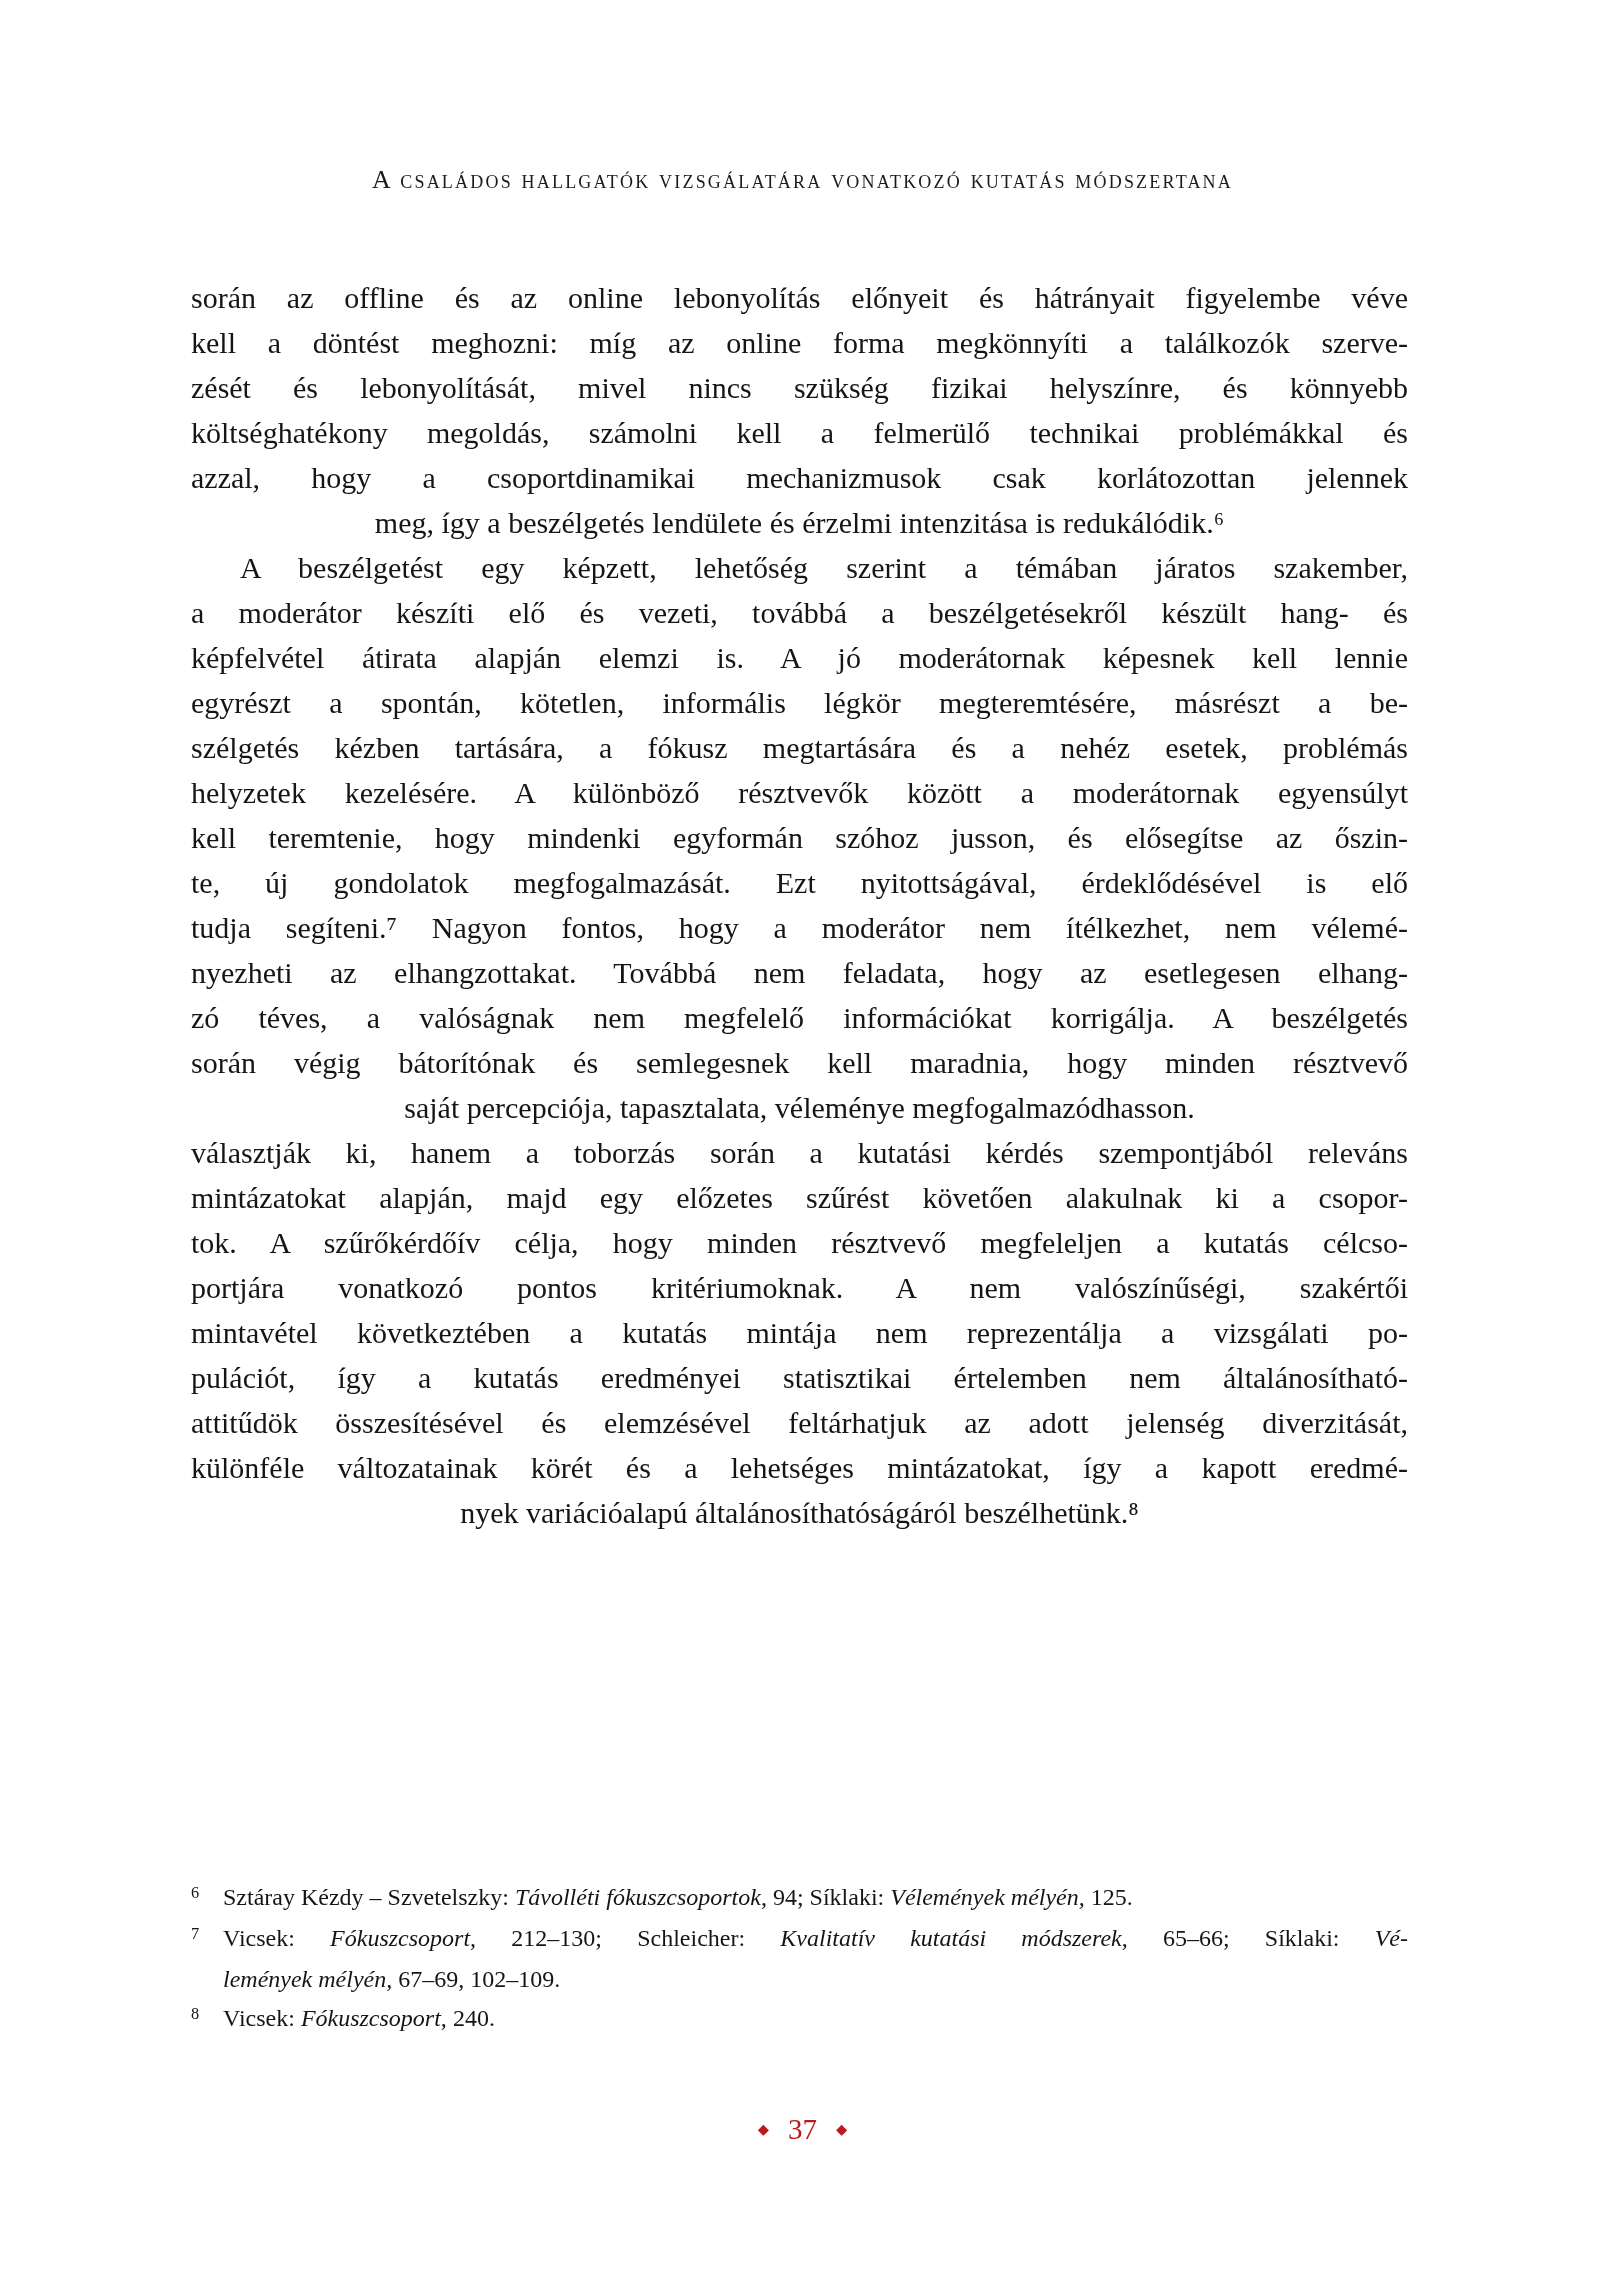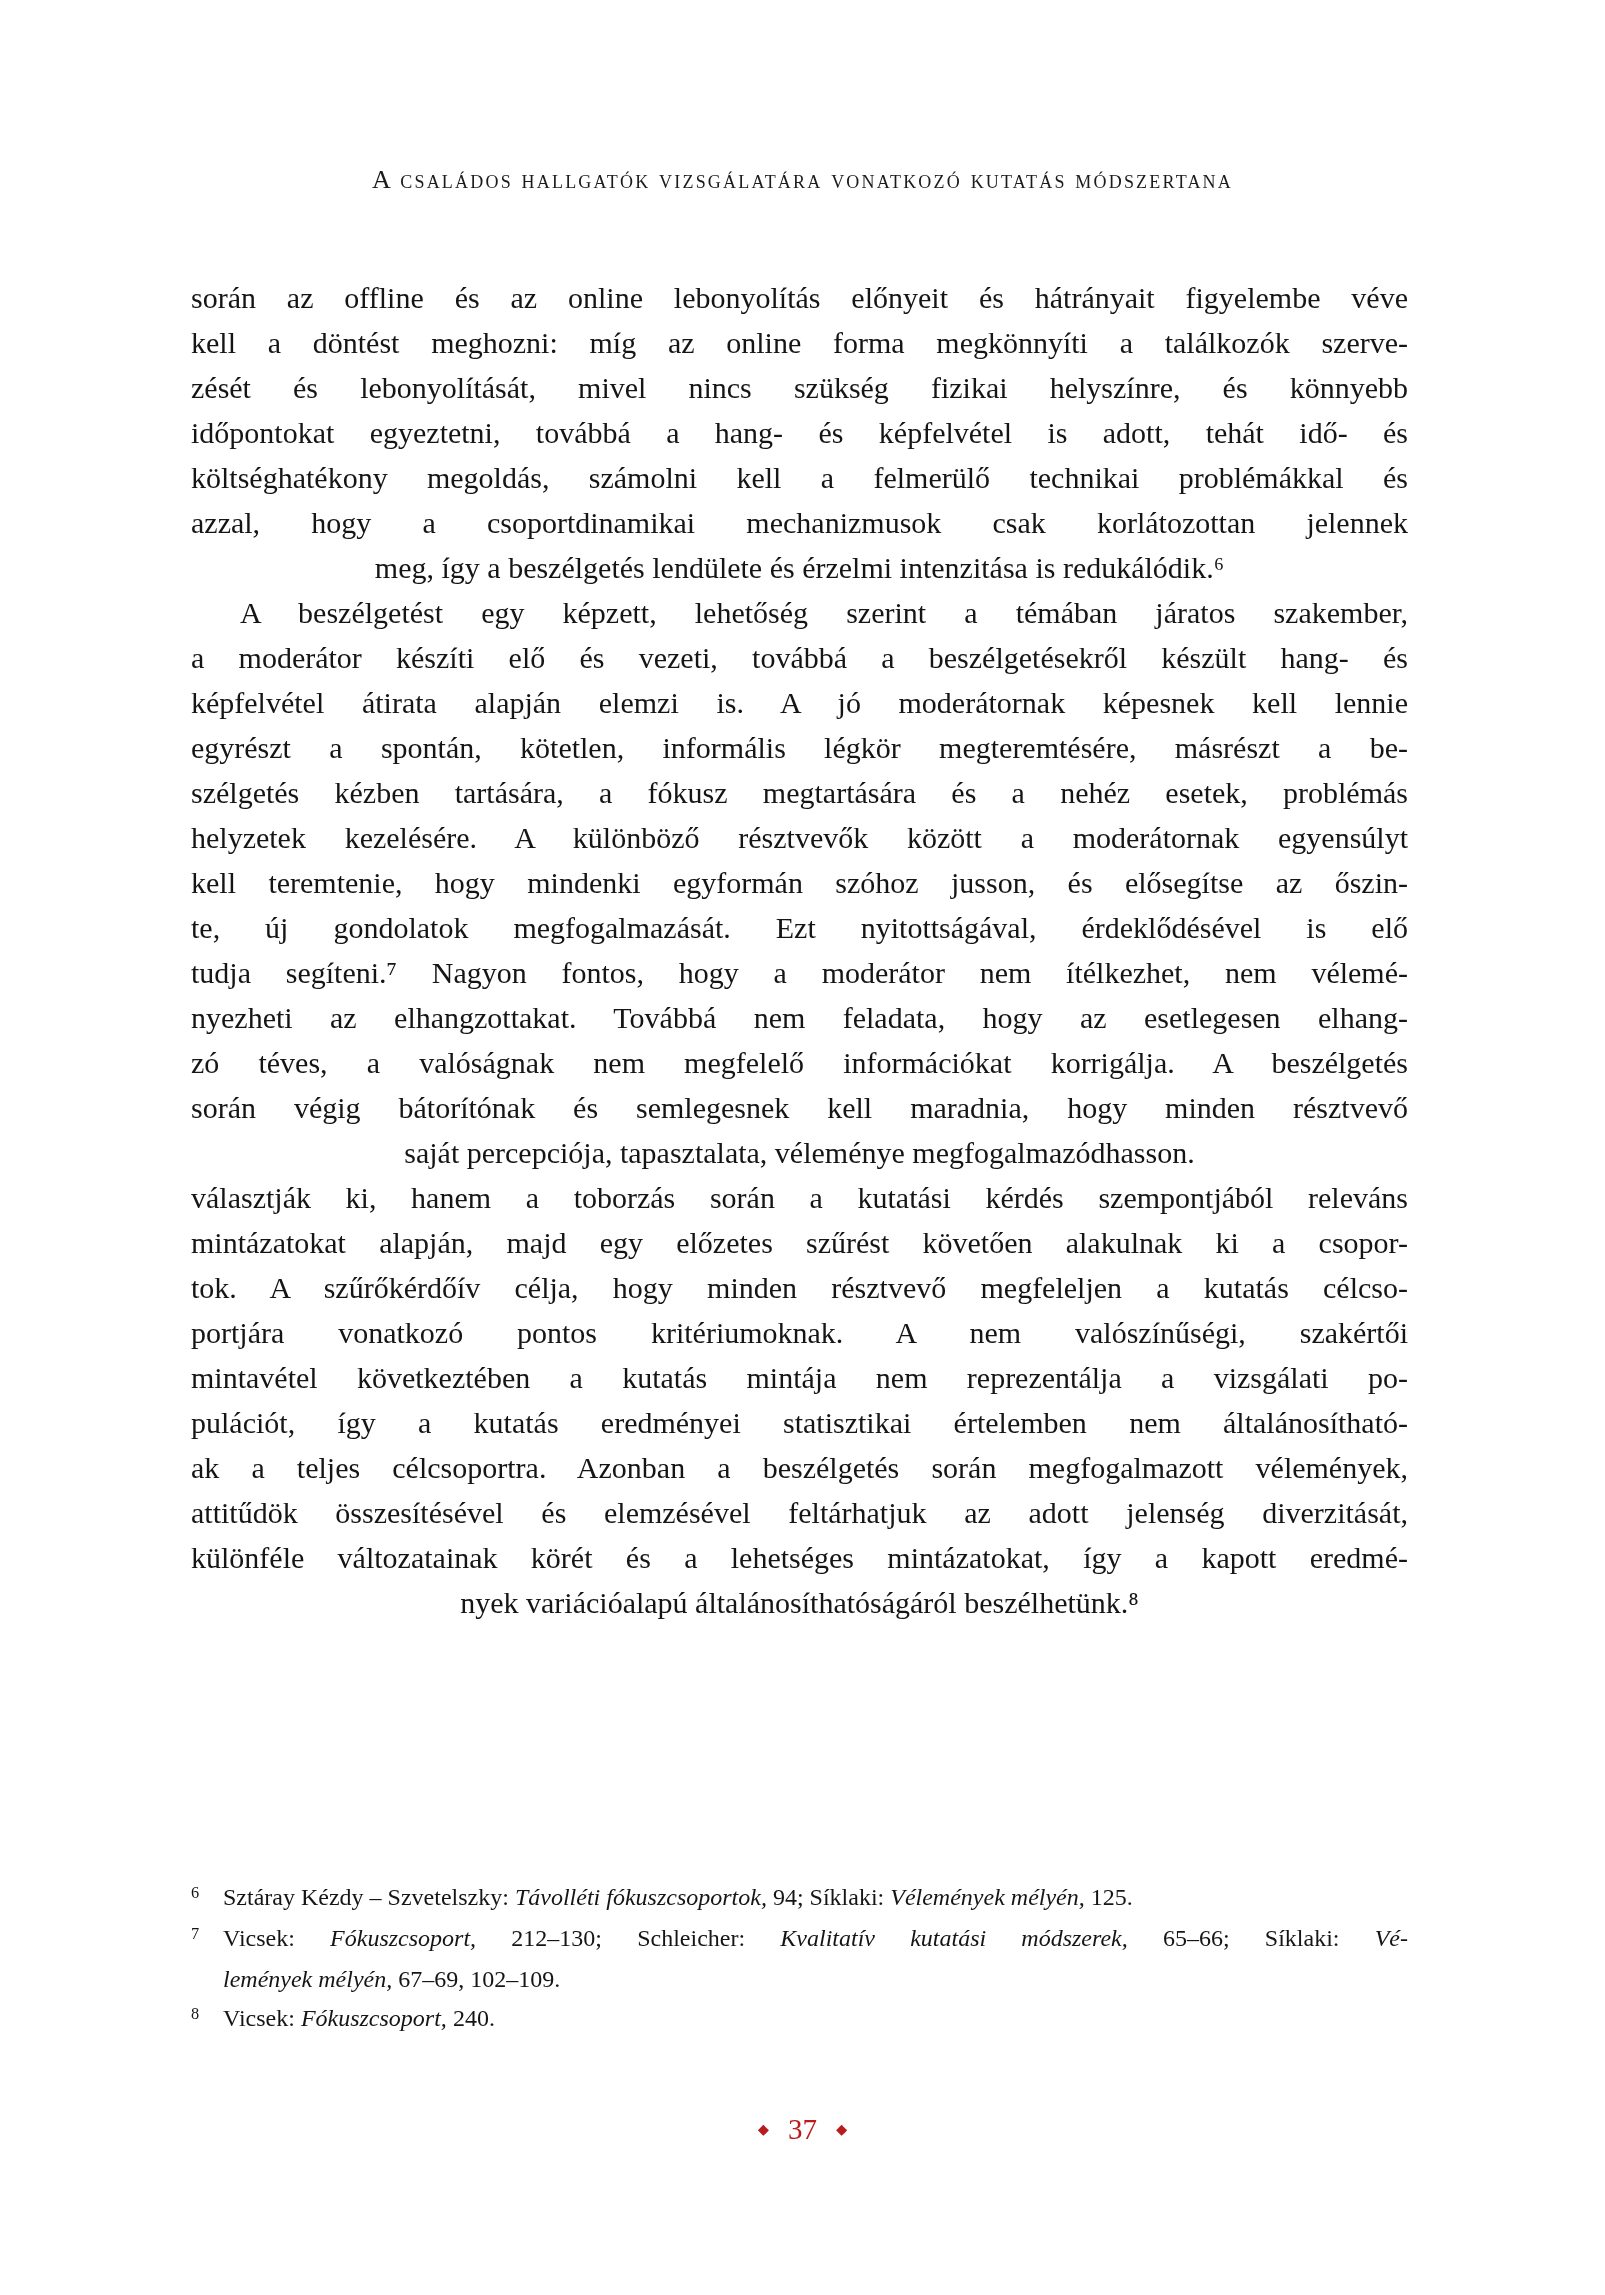--- a/index.html
+++ b/index.html
@@ -74,21 +74,20 @@
 </head>
 <body>
 
 <div class="page-header">A családos hallgatók vizsgálatára vonatkozó kutatás módszertana</div>
 
 <div class="body-text">
     <div class="para">
       <div class="line j">során az offline és az online lebonyolítás előnyeit és hátrányait figyelembe véve</div>
       <div class="line j">kell a döntést meghozni: míg az online forma megkönnyíti a találkozók szerve-</div>
       <div class="line j">zését és lebonyolítását, mivel nincs szükség fizikai helyszínre, és könnyebb</div>
-      <div class="line j">időpontokat egyeztetni, továbbá a hang- és képfelvétel is adott, tehát idő- és</div>
       <div class="line j">költséghatékony megoldás, számolni kell a felmerülő technikai problémákkal és</div>
       <div class="line j">azzal, hogy a csoportdinamikai mechanizmusok csak korlátozottan jelennek</div>
       <div class="line">meg, így a beszélgetés lendülete és érzelmi intenzitása is redukálódik.⁶</div>
     </div>
     <div class="para">
       <div class="line j indent">A beszélgetést egy képzett, lehetőség szerint a témában járatos szakember,</div>
       <div class="line j">a moderátor készíti elő és vezeti, továbbá a beszélgetésekről készült hang- és</div>
       <div class="line j">képfelvétel átirata alapján elemzi is. A jó moderátornak képesnek kell lennie</div>
       <div class="line j">egyrészt a spontán, kötetlen, informális légkör megteremtésére, másrészt a be-</div>
       <div class="line j">szélgetés kézben tartására, a fókusz megtartására és a nehéz esetek, problémás</div>
@@ -101,21 +100,20 @@
       <div class="line j">során végig bátorítónak és semlegesnek kell maradnia, hogy minden résztvevő</div>
       <div class="line">saját percepciója, tapasztalata, véleménye megfogalmazódhasson.</div>
     </div>
     <div class="para">
       <div class="line j">választják ki, hanem a toborzás során a kutatási kérdés szempontjából releváns</div>
       <div class="line j">mintázatokat alapján, majd egy előzetes szűrést követően alakulnak ki a csopor-</div>
       <div class="line j">tok. A szűrőkérdőív célja, hogy minden résztvevő megfeleljen a kutatás célcso-</div>
       <div class="line j">portjára vonatkozó pontos kritériumoknak. A nem valószínűségi, szakértői</div>
       <div class="line j">mintavétel következtében a kutatás mintája nem reprezentálja a vizsgálati po-</div>
       <div class="line j">pulációt, így a kutatás eredményei statisztikai értelemben nem általánosítható-</div>
-      <div class="line j">ak a teljes célcsoportra. Azonban a beszélgetés során megfogalmazott vélemények,</div>
       <div class="line j">attitűdök összesítésével és elemzésével feltárhatjuk az adott jelenség diverzitását,</div>
       <div class="line j">különféle változatainak körét és a lehetséges mintázatokat, így a kapott eredmé-</div>
       <div class="line">nyek variációalapú általánosíthatóságáról beszélhetünk.⁸</div>
     </div>
   </div>
 
 <div class="footnotes">
     <div class="footnote">
       <div class="fn-line fn-first"><sup class="fn-marker">6</sup><span>Sztáray Kézdy – Szvetelszky: </span><i>Távolléti fókuszcsoportok,</i><span> 94; Síklaki: </span><i>Vélemények mélyén,</i><span> 125.</span></div>
     </div>

